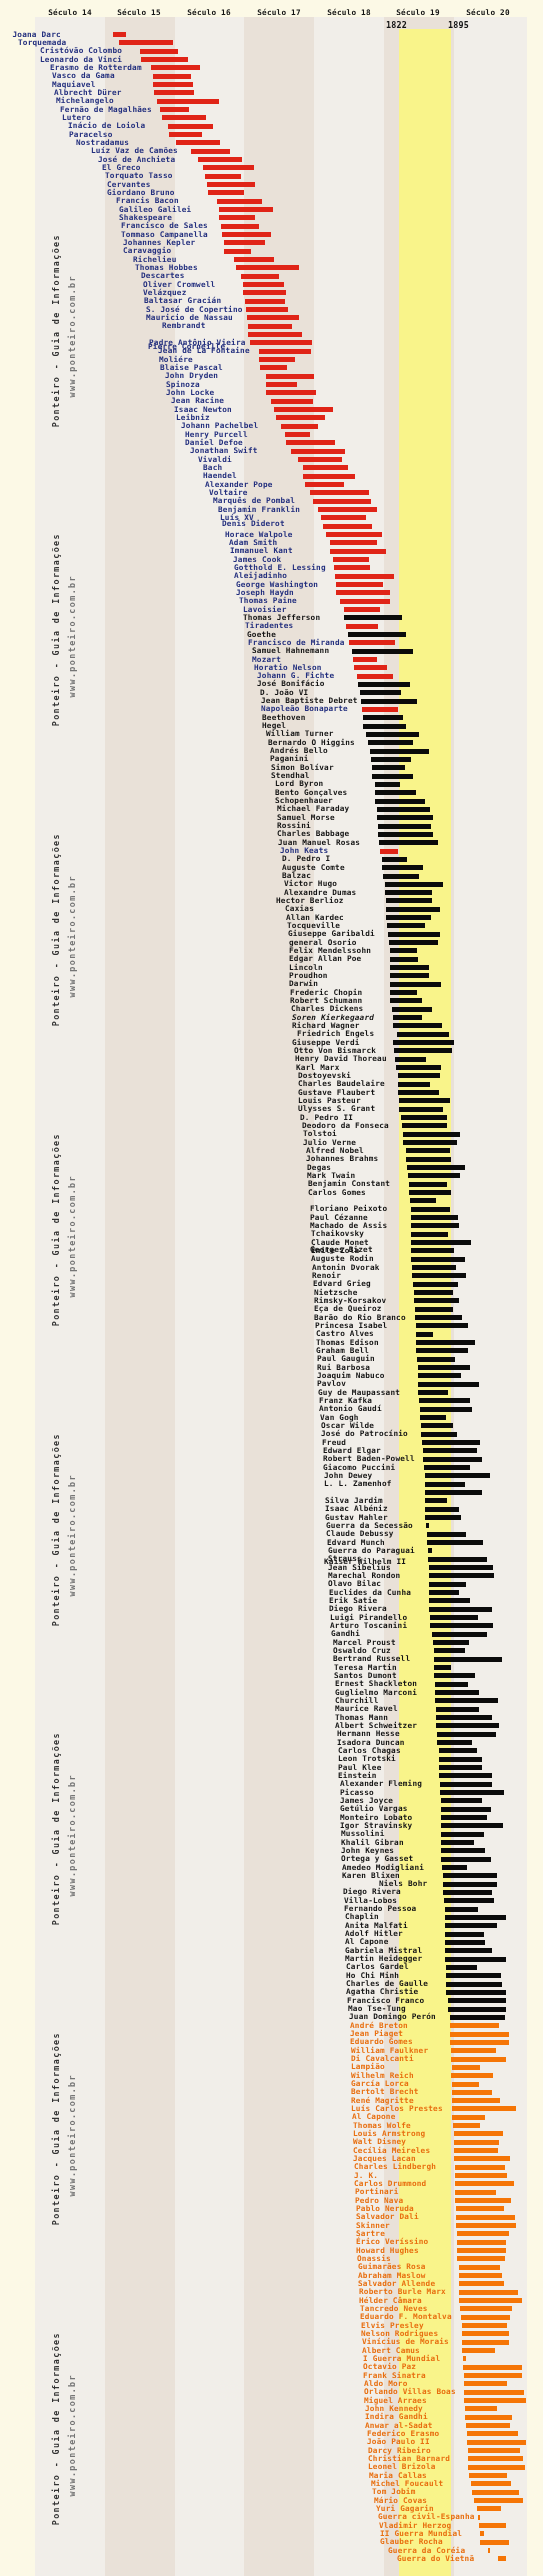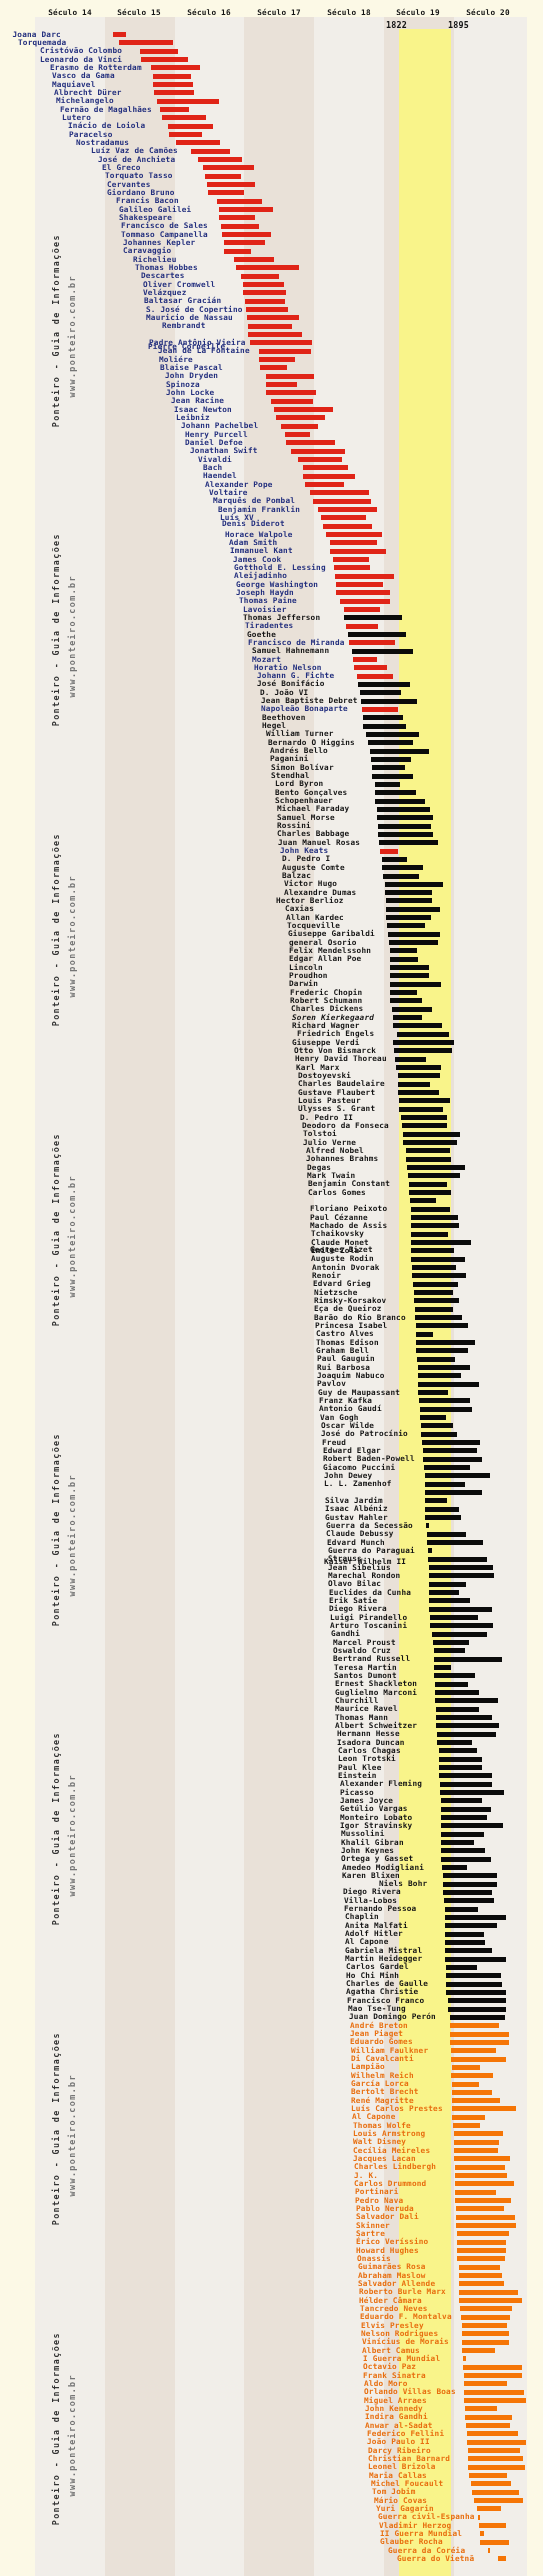--- a/index.html
+++ b/index.html
@@ -643,21 +643,21 @@
       <a class="person-name" style="left: 364px; top: 2388px; color: rgb(232, 111, 16);">Orlando Villas Boas</a>
       <div class="lifebar" style="left: 464px; top: 2390px; width: 60px; background: rgb(245, 117, 6);"></div>
       <a class="person-name" style="left: 364px; top: 2397px; color: rgb(232, 111, 16);">Miguel Arraes</a>
       <div class="lifebar" style="left: 464px; top: 2398px; width: 62px; background: rgb(245, 117, 6);"></div>
       <a class="person-name" style="left: 365px; top: 2405px; color: rgb(232, 111, 16);">John Kennedy</a>
       <div class="lifebar" style="left: 465px; top: 2406px; width: 32px; background: rgb(245, 117, 6);"></div>
       <a class="person-name" style="left: 365px; top: 2413px; color: rgb(232, 111, 16);">Indira Gandhi</a>
       <div class="lifebar" style="left: 465px; top: 2415px; width: 47px; background: rgb(245, 117, 6);"></div>
       <a class="person-name" style="left: 365px; top: 2422px; color: rgb(232, 111, 16);">Anwar al-Sadat</a>
       <div class="lifebar" style="left: 466px; top: 2423px; width: 44px; background: rgb(245, 117, 6);"></div>
-      <a class="person-name" style="left: 367px; top: 2430px; color: rgb(232, 111, 16);">Federico Fellini</a>
+      <a class="person-name" style="left: 367px; top: 2430px; color: rgb(232, 111, 16);">Federico Erasmo</a>
       <div class="lifebar" style="left: 467px; top: 2431px; width: 51px; background: rgb(245, 117, 6);"></div>
       <a class="person-name" style="left: 367px; top: 2438px; color: rgb(232, 111, 16);">João Paulo II</a>
       <div class="lifebar" style="left: 467px; top: 2440px; width: 59px; background: rgb(245, 117, 6);"></div>
       <a class="person-name" style="left: 368px; top: 2447px; color: rgb(232, 111, 16);">Darcy Ribeiro</a>
       <div class="lifebar" style="left: 468px; top: 2448px; width: 52px; background: rgb(245, 117, 6);"></div>
       <a class="person-name" style="left: 368px; top: 2455px; color: rgb(232, 111, 16);">Christian Barnard</a>
       <div class="lifebar" style="left: 468px; top: 2456px; width: 55px; background: rgb(245, 117, 6);"></div>
       <a class="person-name" style="left: 368px; top: 2463px; color: rgb(232, 111, 16);">Leonel Brizola</a>
       <div class="lifebar" style="left: 468px; top: 2465px; width: 57px; background: rgb(245, 117, 6);"></div>
       <a class="person-name" style="left: 369px; top: 2472px; color: rgb(232, 111, 16);">Maria Callas</a>

